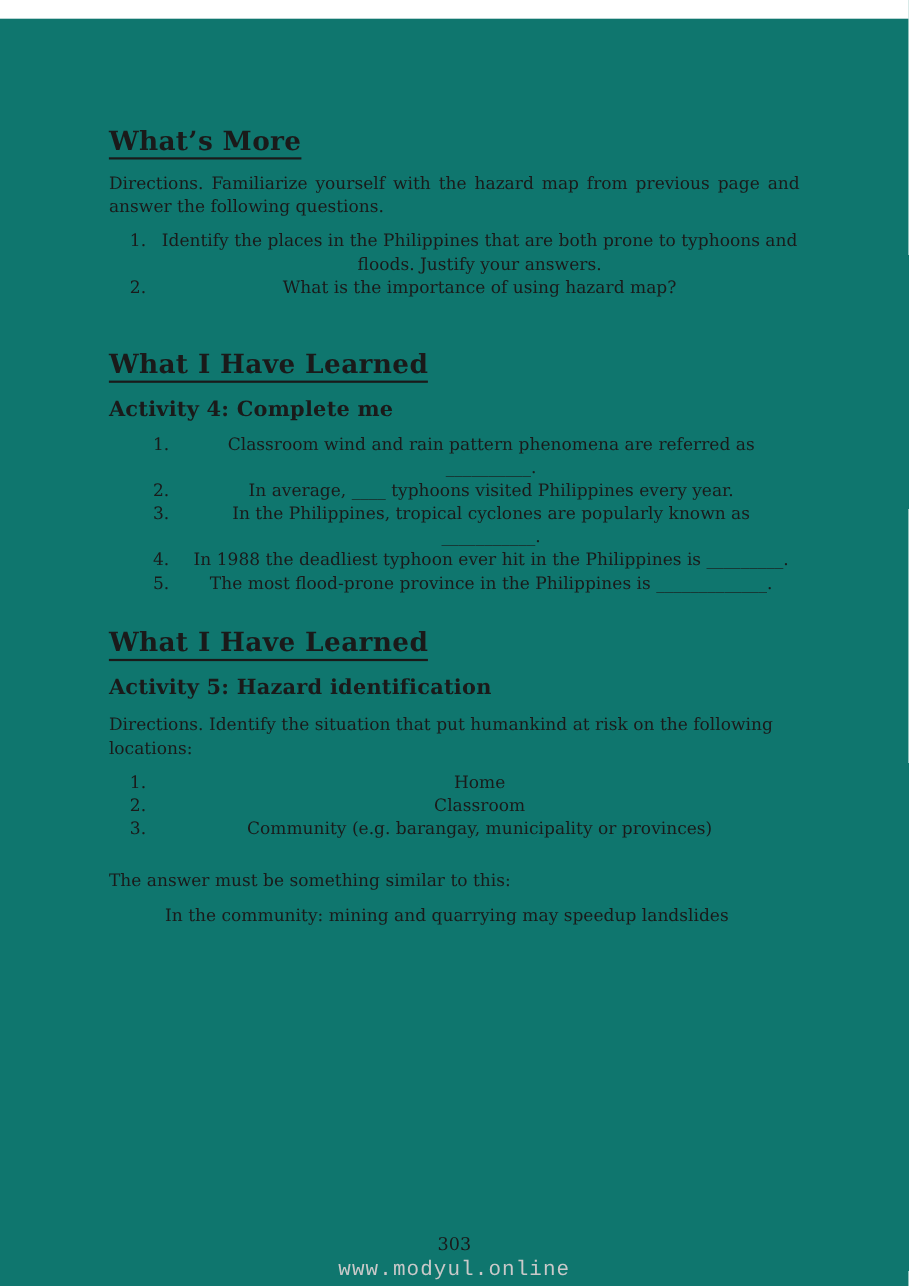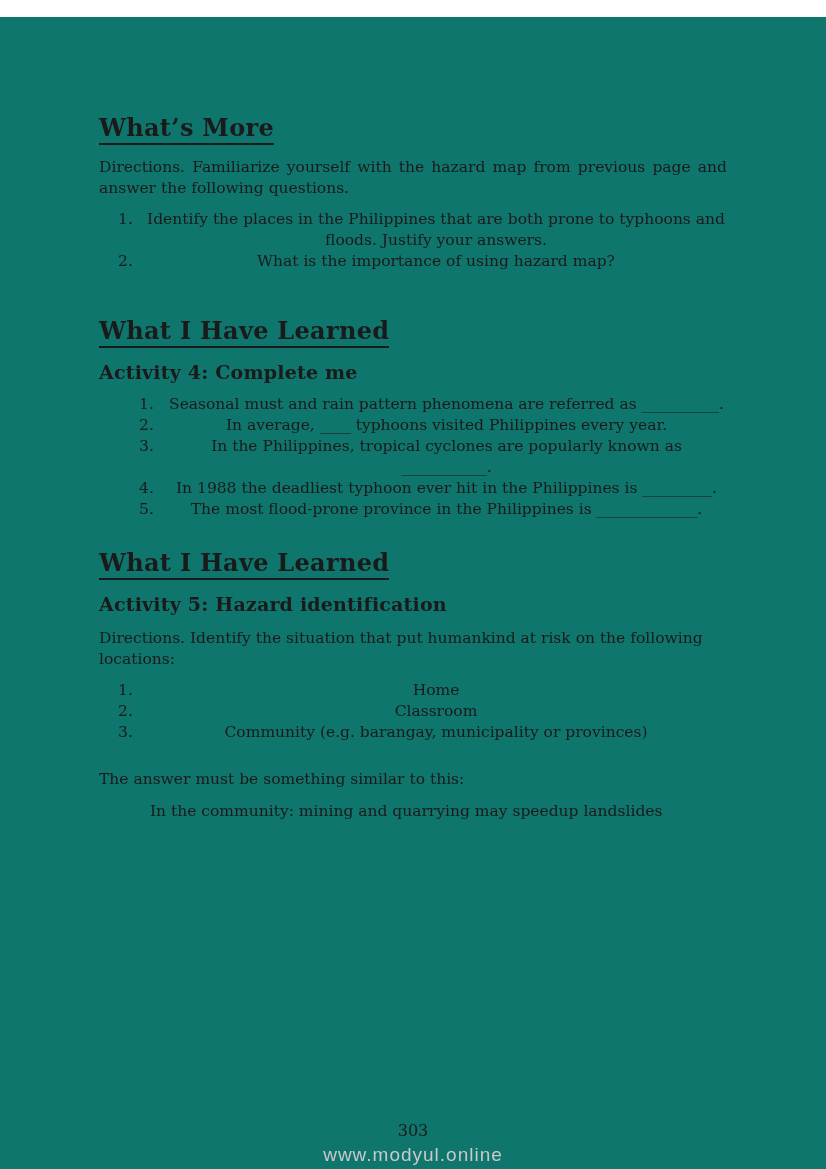--- a/index.html
+++ b/index.html
@@ -73,21 +73,21 @@
     right: 0;
     bottom: 20px;
     text-align: center;
   }
   .page-number {
     font-size: 16px;
     line-height: 20px;
     color: #1a1a1a;
   }
   .watermark {
-    font-family: Liberation Sans, sans-serif;
+    font-family: Liberation Mono, monospace;
     font-size: 19px;
     line-height: 23px;
     color: #c9c9c9;
     letter-spacing: 1px;
     margin-top: 2px;
   }
 </style>
 </head>
 <body>
 
@@ -99,21 +99,21 @@
     <ol class="indent-a">
       <li>Identify the places in the Philippines that are both prone to typhoons and floods. Justify your answers.</li>
       <li>What is the importance of using hazard map?</li>
     </ol>
   </section>
 
   <section>
     <h1 class="mt-lg"><span class="u">What I Have Learned</span></h1>
     <h2>Activity 4: Complete me</h2>
     <ol class="indent-b">
-      <li>Seasonal must and rain pattern phenomena are referred as __________.</li>
+      <li>Classroom wind and rain pattern phenomena are referred as __________.</li>
       <li>In average, ____ typhoons visited Philippines every year.</li>
       <li>In the Philippines, tropical cyclones are popularly known as ___________.</li>
       <li>In 1988 the deadliest typhoon ever hit in the Philippines is _________.</li>
       <li>The most flood-prone province in the Philippines is _____________.</li>
     </ol>
   </section>
 
   <section>
     <h1 class="mt-md"><span class="u">What I Have Learned</span></h1>
     <h2>Activity 5: Hazard identification</h2>

